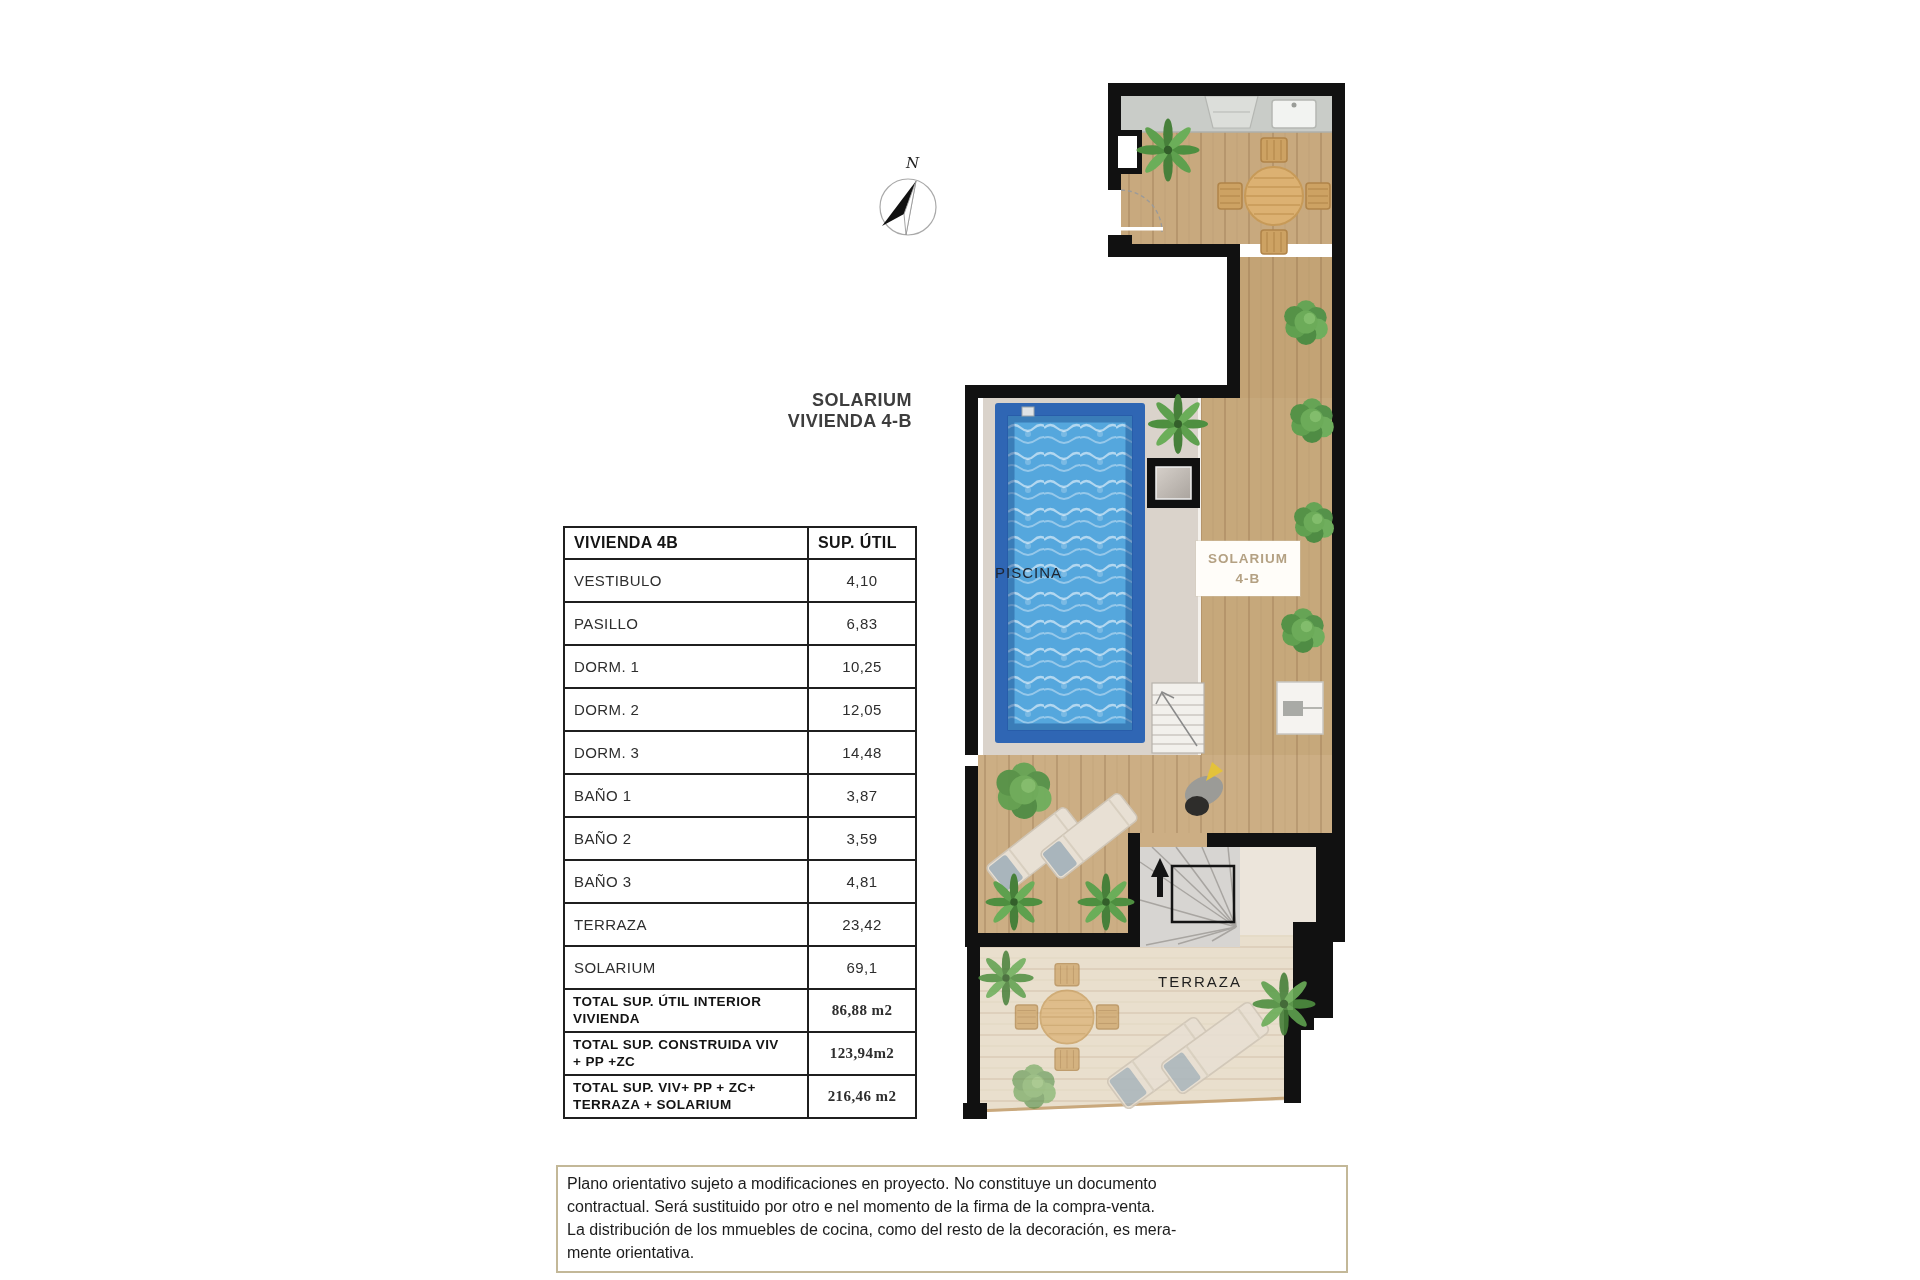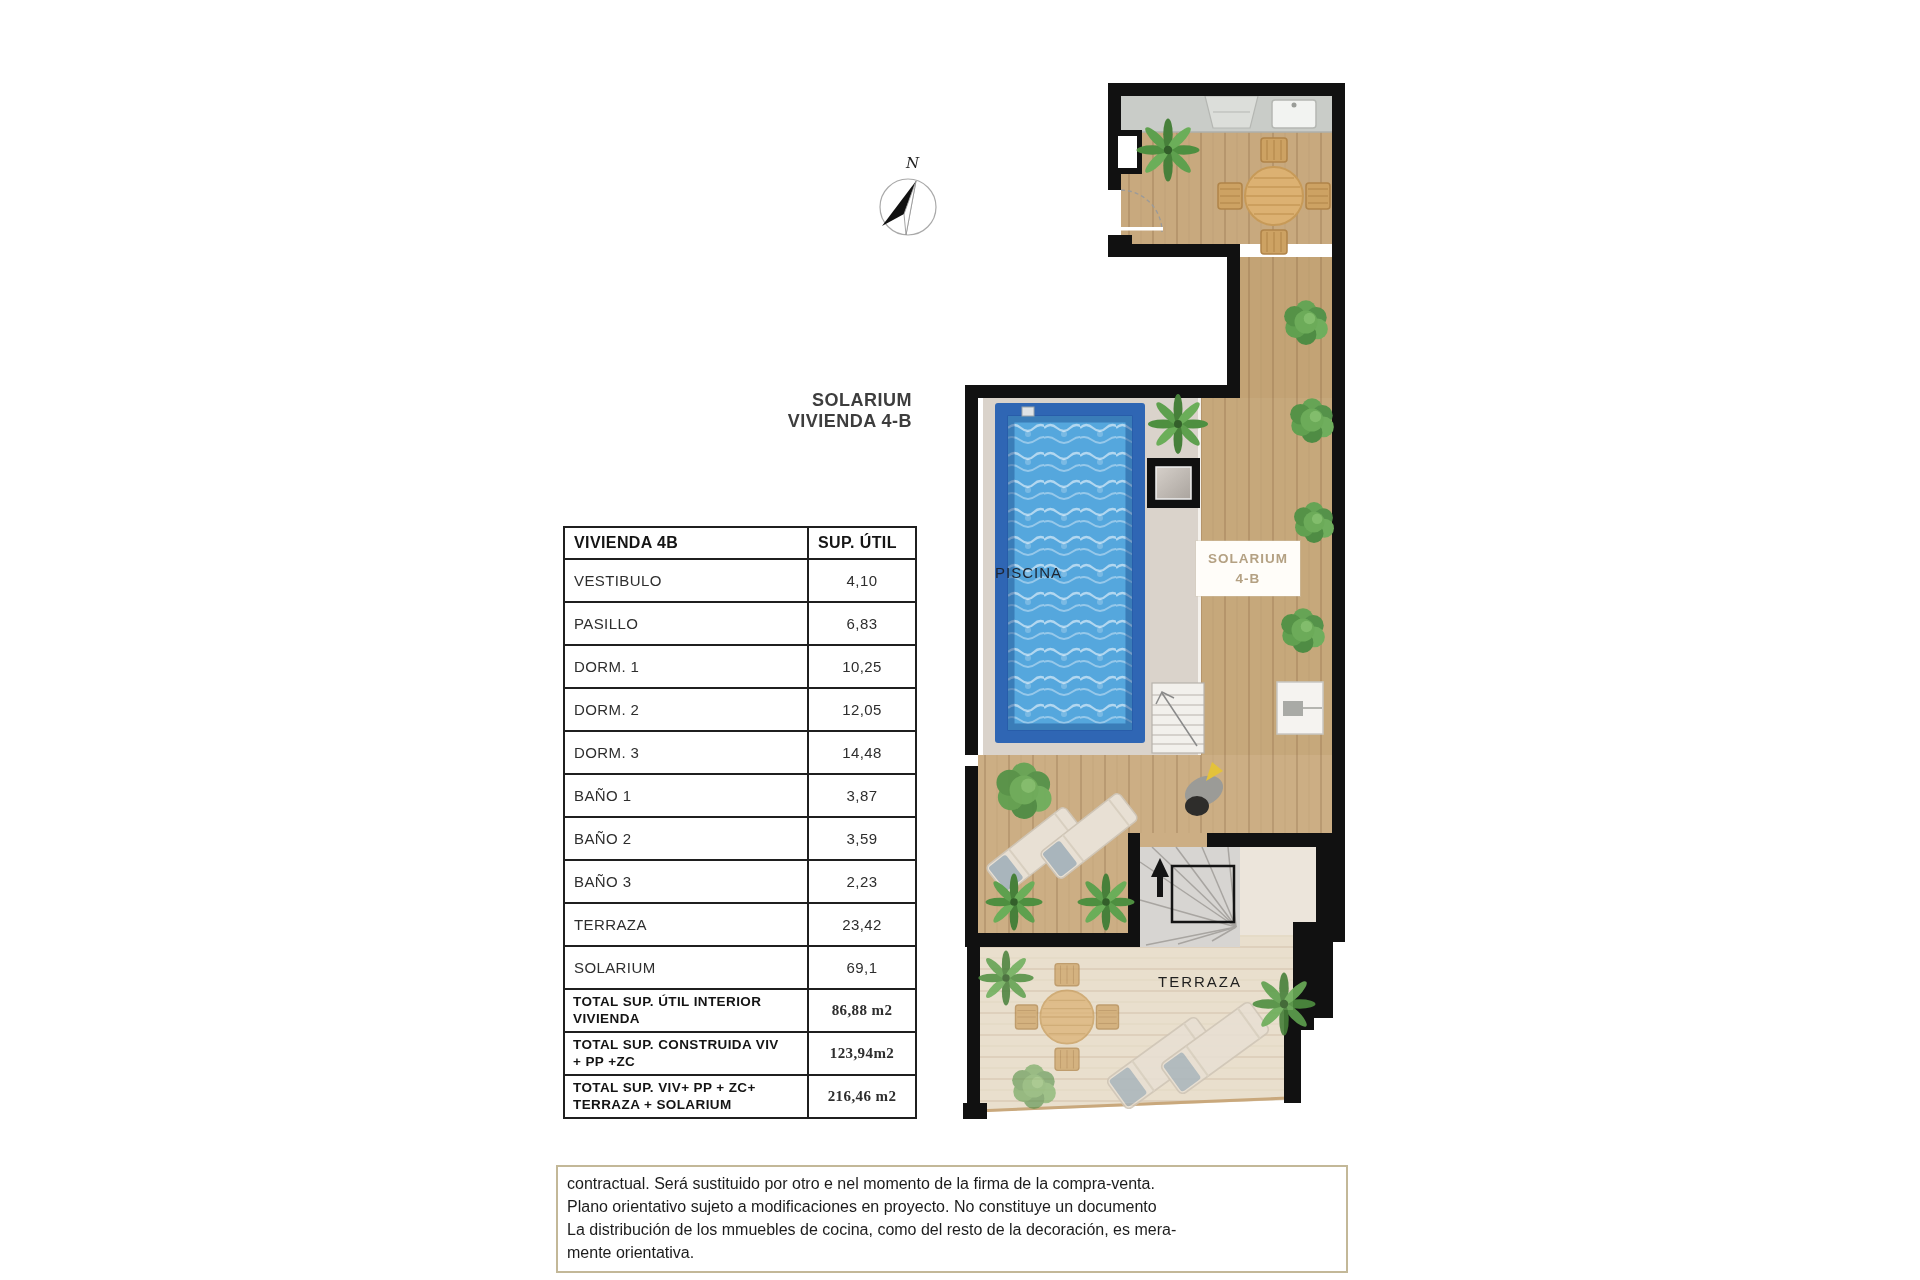--- a/index.html
+++ b/index.html
@@ -101,21 +101,21 @@
       <tr>
           <td>BAÑO 1</td>
           <td class="val">3,87</td>
         </tr>
       <tr>
           <td>BAÑO 2</td>
           <td class="val">3,59</td>
         </tr>
       <tr>
           <td>BAÑO 3</td>
-          <td class="val">2,23</td>
+          <td class="val">4,81</td>
         </tr>
       <tr>
           <td>TERRAZA</td>
           <td class="val">23,42</td>
         </tr>
       <tr>
           <td>SOLARIUM</td>
           <td class="val">69,1</td>
         </tr>
       <tr class="total">
@@ -346,19 +346,19 @@
   </svg>
 
   <div class="lbl-piscina">PISCINA</div>
   <div class="lbl-solarium">
     <div>SOLARIUM</div>
     <div>4-B</div>
   </div>
   <div class="lbl-terraza">TERRAZA</div>
 
   <div class="disclaimer">
+    <div>Plano orientativo sujeto a modificaciones en proyecto. No constituye un documento</div>
     <div>contractual. Será sustituido por otro e nel momento de la firma de la compra-venta.</div>
-    <div>Plano orientativo sujeto a modificaciones en proyecto. No constituye un documento</div>
     <div>La distribución de los mmuebles de cocina, como del resto de la decoración, es mera-</div>
     <div>mente orientativa.</div>
   </div>
 
 </div>
 
 </body></html>

